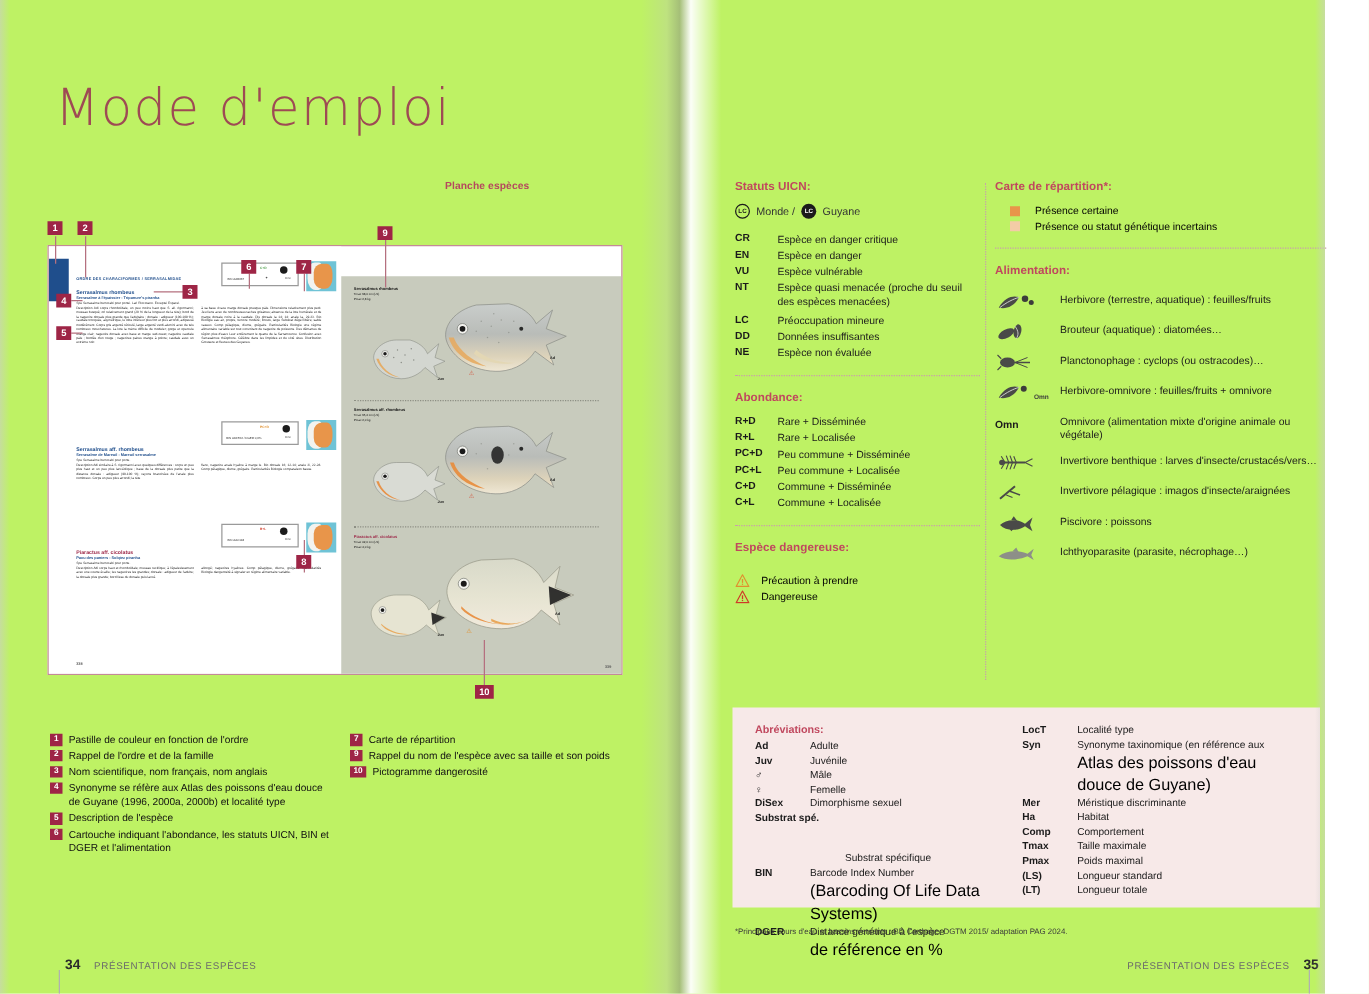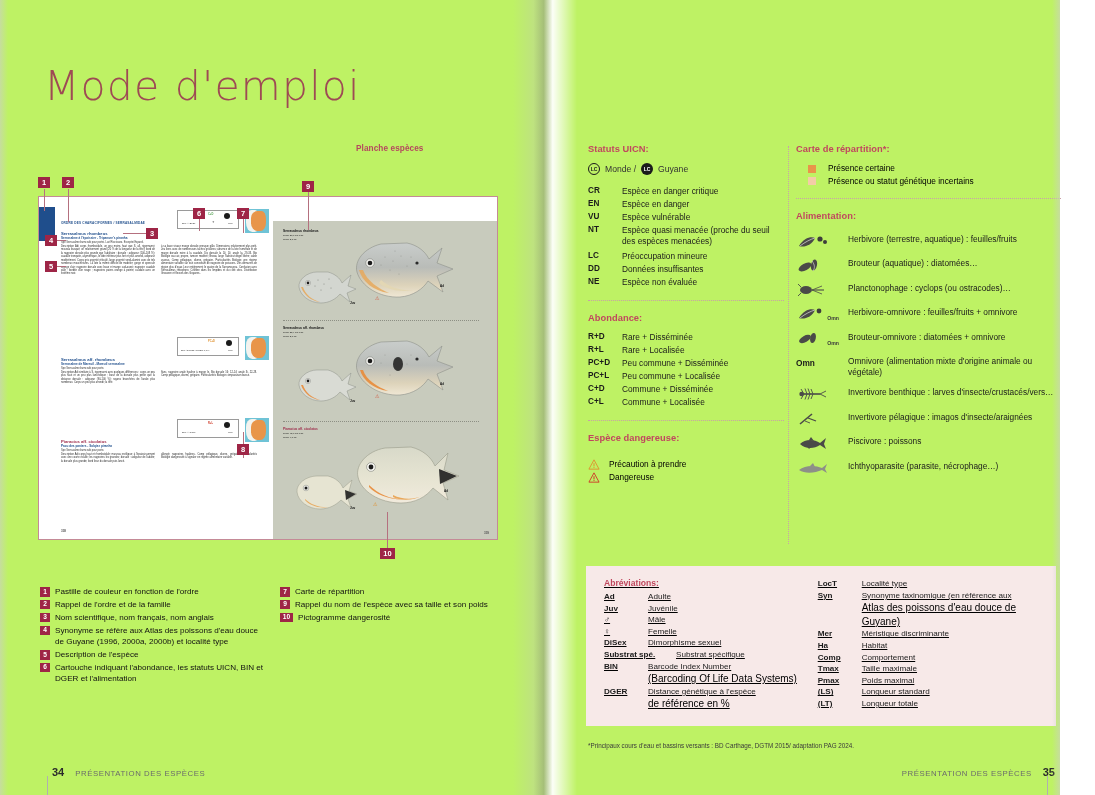--- a/index.html
+++ b/index.html
@@ -202,29 +202,29 @@
   }
   .food-ico .text-omn { font-size:8.3px; font-weight:700; color:#1b1b1b; }
   .food-txt { flex:1 1 auto; }
 
   
   #abbrev {
     position:absolute; left:38px; top:566px; width:470px; height:160px;
     background:#f7e9e8;
     padding:12px 16px 10px 18px;
   }
-  #abbrev .ab-cols { display:flex; gap:14px;text-decoration:underline; }
+  #abbrev .ab-cols { display:flex; gap:14px; }
   #abbrev .ab-col-l { width:212px; }
   #abbrev .ab-col-r { width:236px; }
   .ab-head { font-size:8.6px; font-weight:700; color:#c0485e; margin-bottom:3px; }
   .ab-row { display:flex; font-size:8.1px; line-height:1.36; color:#1b1b1b; margin-bottom:0.6px;}
   .ab-row .ak { flex:0 0 44px; font-weight:700; }
   .ab-row .ak.wide { flex:0 0 58px; }
   .ab-row .av { flex:1 1 auto; }
-  .ab-cont { padding-left:44px; font-size:10px; line-height:1.36; }
+  .ab-cont { padding-left:44px; font-size:13px; line-height:1.36; }
 
   .source-note {
     position:absolute; left:40px; top:742px; font-size:6.3px; color:#3a3a3a;
   }
 </style>
 </head>
 <body>
 
 <div id="spread">
 
@@ -651,30 +651,20 @@
           <svg width="34" height="15" viewBox="0 0 34 15">
             <path d="M3 11 C8 2 16 1 19 3 C16 10 8 13 3 11 Z" fill="#4a4a48"></path>
             <path d="M4 11 C9 7 15 4 19 3" stroke="#cfcfcf" stroke-width="0.8" fill="none"></path>
             <circle cx="23" cy="4" r="2.4" fill="#3d3d3b"></circle>
           </svg>
           <span class="omn-tag">Omn</span>
         </span>
         <span class="food-txt">Herbivore-omnivore : feuilles/fruits + omnivore</span>
       </div>
 
-      <div class="food-row">
-        <span class="food-ico">
-          <svg width="34" height="15" viewBox="0 0 34 15">
-            <ellipse cx="9" cy="7" rx="6.5" ry="3.2" transform="rotate(-28 9 7)" fill="#4a4a48"></ellipse>
-            <ellipse cx="17" cy="6" rx="2.8" ry="5.2" transform="rotate(12 17 6)" fill="#4a4a48"></ellipse>
-          </svg>
-          <span class="omn-tag">Omn</span>
-        </span>
-        <span class="food-txt">Brouteur-omnivore : diatomées + omnivore</span>
-      </div>
 
       <div class="food-row">
         <span class="food-ico">
           <span class="text-omn">Omn</span>
         </span>
         <span class="food-txt">Omnivore (alimentation mixte d'origine animale ou végétale)</span>
       </div>
 
       <div class="food-row">
         <span class="food-ico">
@@ -745,21 +735,21 @@
           <div class="ab-row">
             <span class="ak">♀</span>
             <span class="av">Femelle</span>
           </div>
           <div class="ab-row">
             <span class="ak">DiSex</span>
             <span class="av">Dimorphisme sexuel</span>
           </div>
           <div class="ab-row">
             <span class="ak wide">Substrat spé.</span>
-            <span class="av" style="padding-left:14px;">Substrat spécifique</span>
+            <span class="av" style="padding-left:14px;margin-top:32px;">Substrat spécifique</span>
           </div>
           <div class="ab-row">
             <span class="ak">BIN</span>
             <span class="av">Barcode Index Number</span>
           </div>
           <div class="ab-cont">(Barcoding Of Life Data Systems)</div>
           <div class="ab-row">
             <span class="ak">DGER</span>
             <span class="av">Distance génétique à l'espèce</span>
           </div>

